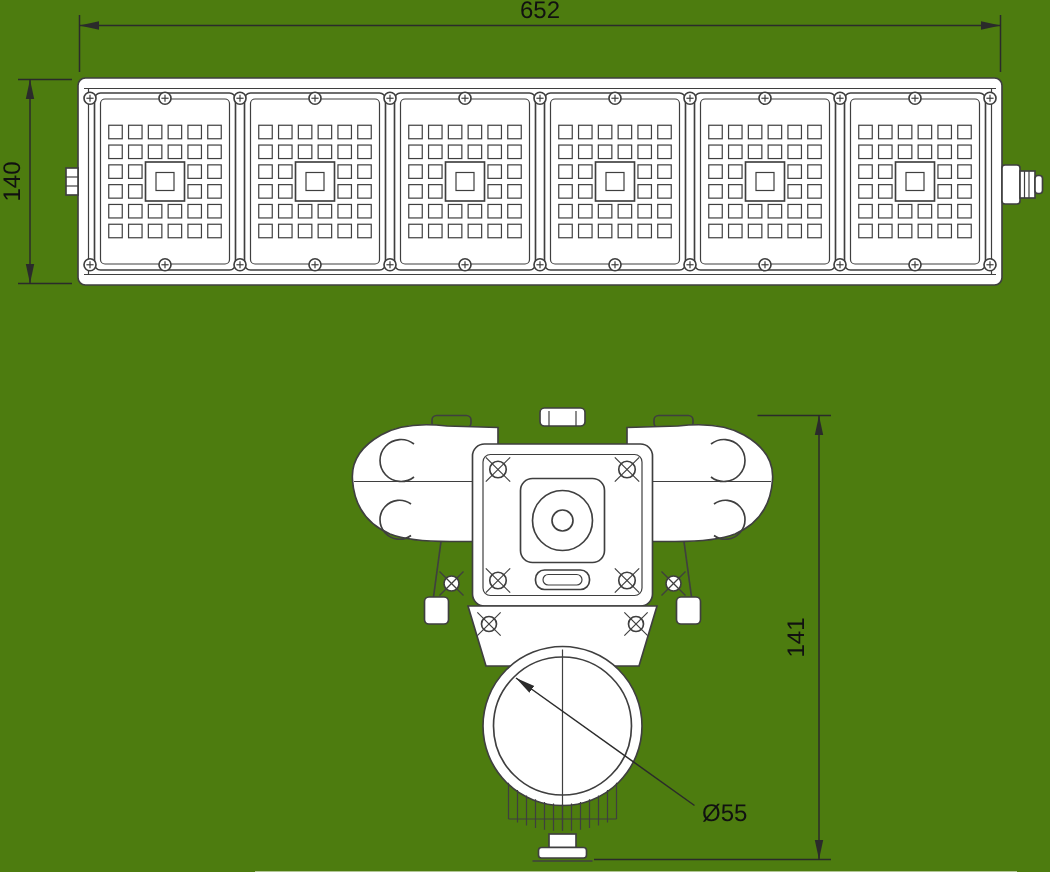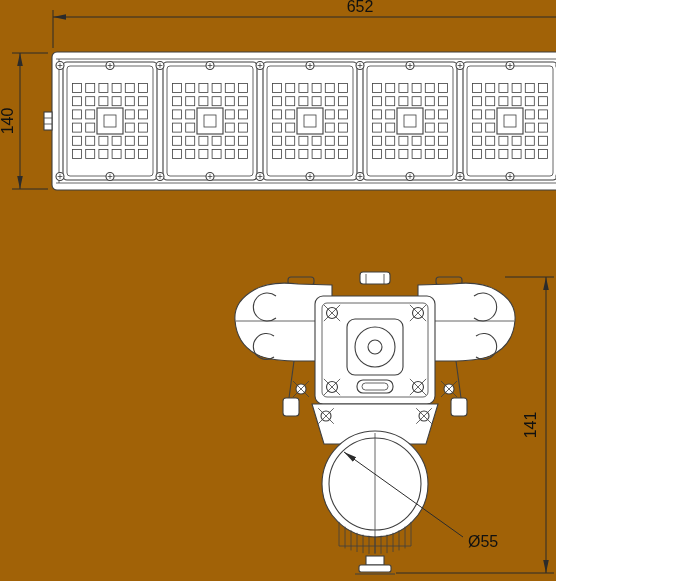--- a/index.html
+++ b/index.html
@@ -1,16 +1,16 @@
 <!DOCTYPE html>
 <html><head>
 <meta charset="utf-8">
 <style>
   html,body{margin:0;padding:0;background:#fff;}
-  .canvas{width:556px;height:581px;background:#a16207;position:relative;overflow:hidden;}
+  .canvas{width:700px;height:581px;background:#4d7c0f;position:relative;overflow:hidden;}
   svg{display:block;}
   .ln{stroke:#3f3f3f;stroke-width:1.1;fill:none;}
   .thin{stroke-width:0.8;}
   .thick{stroke-width:1.7;}
   .lnf{stroke:#3f3f3f;stroke-width:1.1;fill:#ffffff;}
   .dim{stroke:#2b2b2b;stroke-width:1;fill:none;}
   .dim-text{font:16px "Liberation Sans", sans-serif;fill:#111111;}
 </style>
 </head>
 <body>

